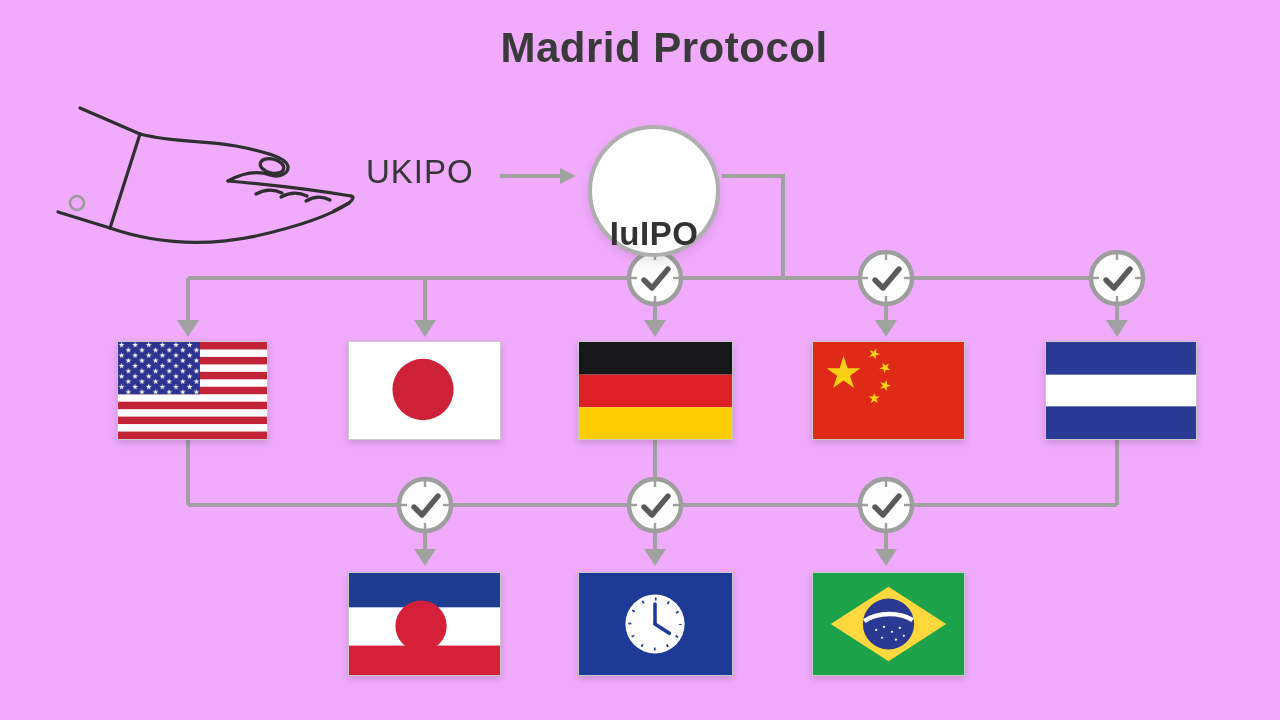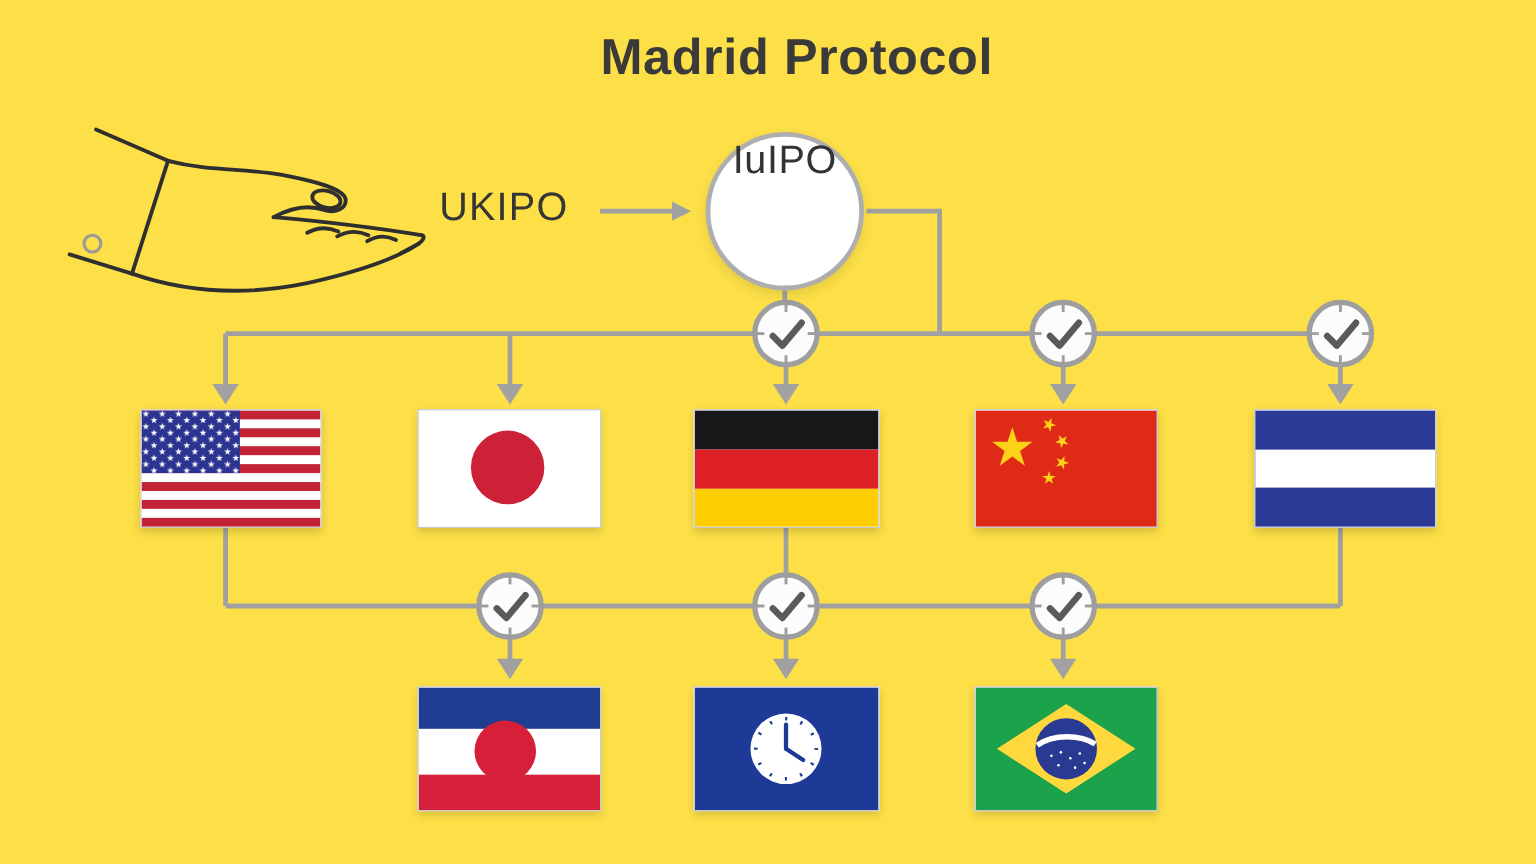--- a/index.html
+++ b/index.html
@@ -1,34 +1,34 @@
 <!DOCTYPE html>
 <html><head>
 <meta charset="utf-8">
 <style>
   html,body{margin:0;padding:0;background:#ffffff;}
   .stage{
     position:relative;width:1280px;height:720px;margin:0 auto;
-    background:#fde047;overflow:hidden;
+    background:#f0abfc;overflow:hidden;
     font-family:"Liberation Sans","DejaVu Sans",sans-serif;
   }
   .title{
     position:absolute;left:0;top:24px;width:1328px;text-align:center;
     font-size:42px;font-weight:700;color:#3a3a3a;letter-spacing:.5px;
   }
   .origin-label{
     position:absolute;left:366px;top:153px;
     font-size:33px;font-weight:400;color:#363636;letter-spacing:1px;
   }
   .hub{
-    position:absolute;left:588px;top:110px;width:132px;height:132px;
+    position:absolute;left:588px;top:125px;width:132px;height:132px;
     border-radius:50%;border:4px solid #aeaeae;background:#fff;
-    box-sizing:border-box;display:flex;align-items:flex-start;justify-content:center;
+    box-sizing:border-box;display:flex;align-items:flex-end;justify-content:center;
     box-shadow:0 4px 10px rgba(0,0,0,.10);
-    font-size:33px;font-weight:400;color:#333;letter-spacing:.5px;
+    font-size:33px;font-weight:700;color:#333;letter-spacing:.5px;
   }
   .overlay{position:absolute;left:0;top:0;pointer-events:none;}
   .hand{position:absolute;left:50px;top:95px;}
   .flag{
     position:absolute;box-sizing:border-box;border:1px solid #c9c9c9;
     background:#fff;box-shadow:0 3px 7px rgba(0,0,0,.16);
   }
   .flag svg{display:block;width:100%;height:100%;}
   .r1{top:341px;height:99px;}
   .r2{top:572px;height:104px;}

